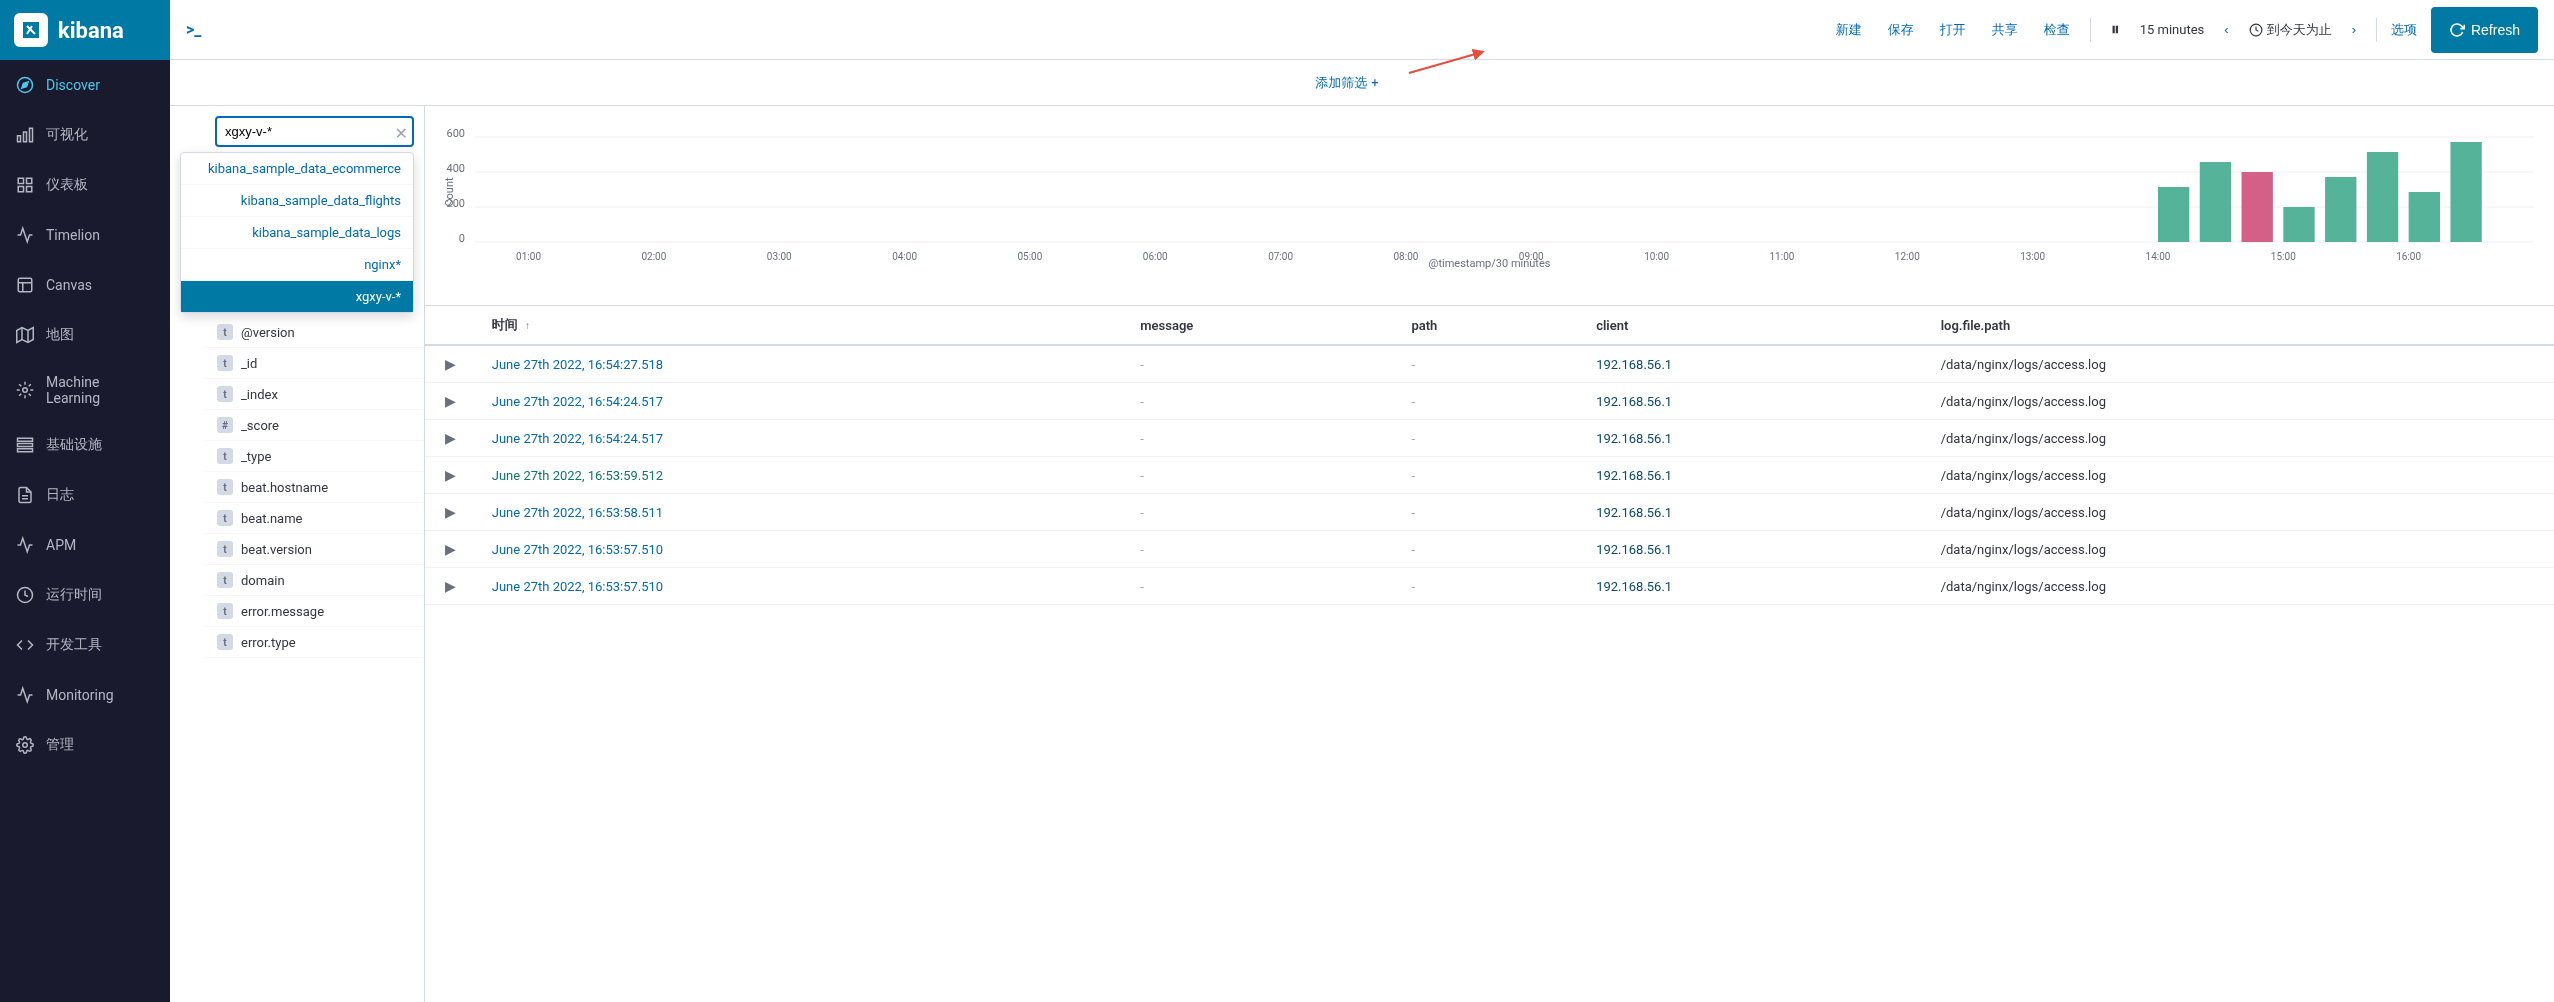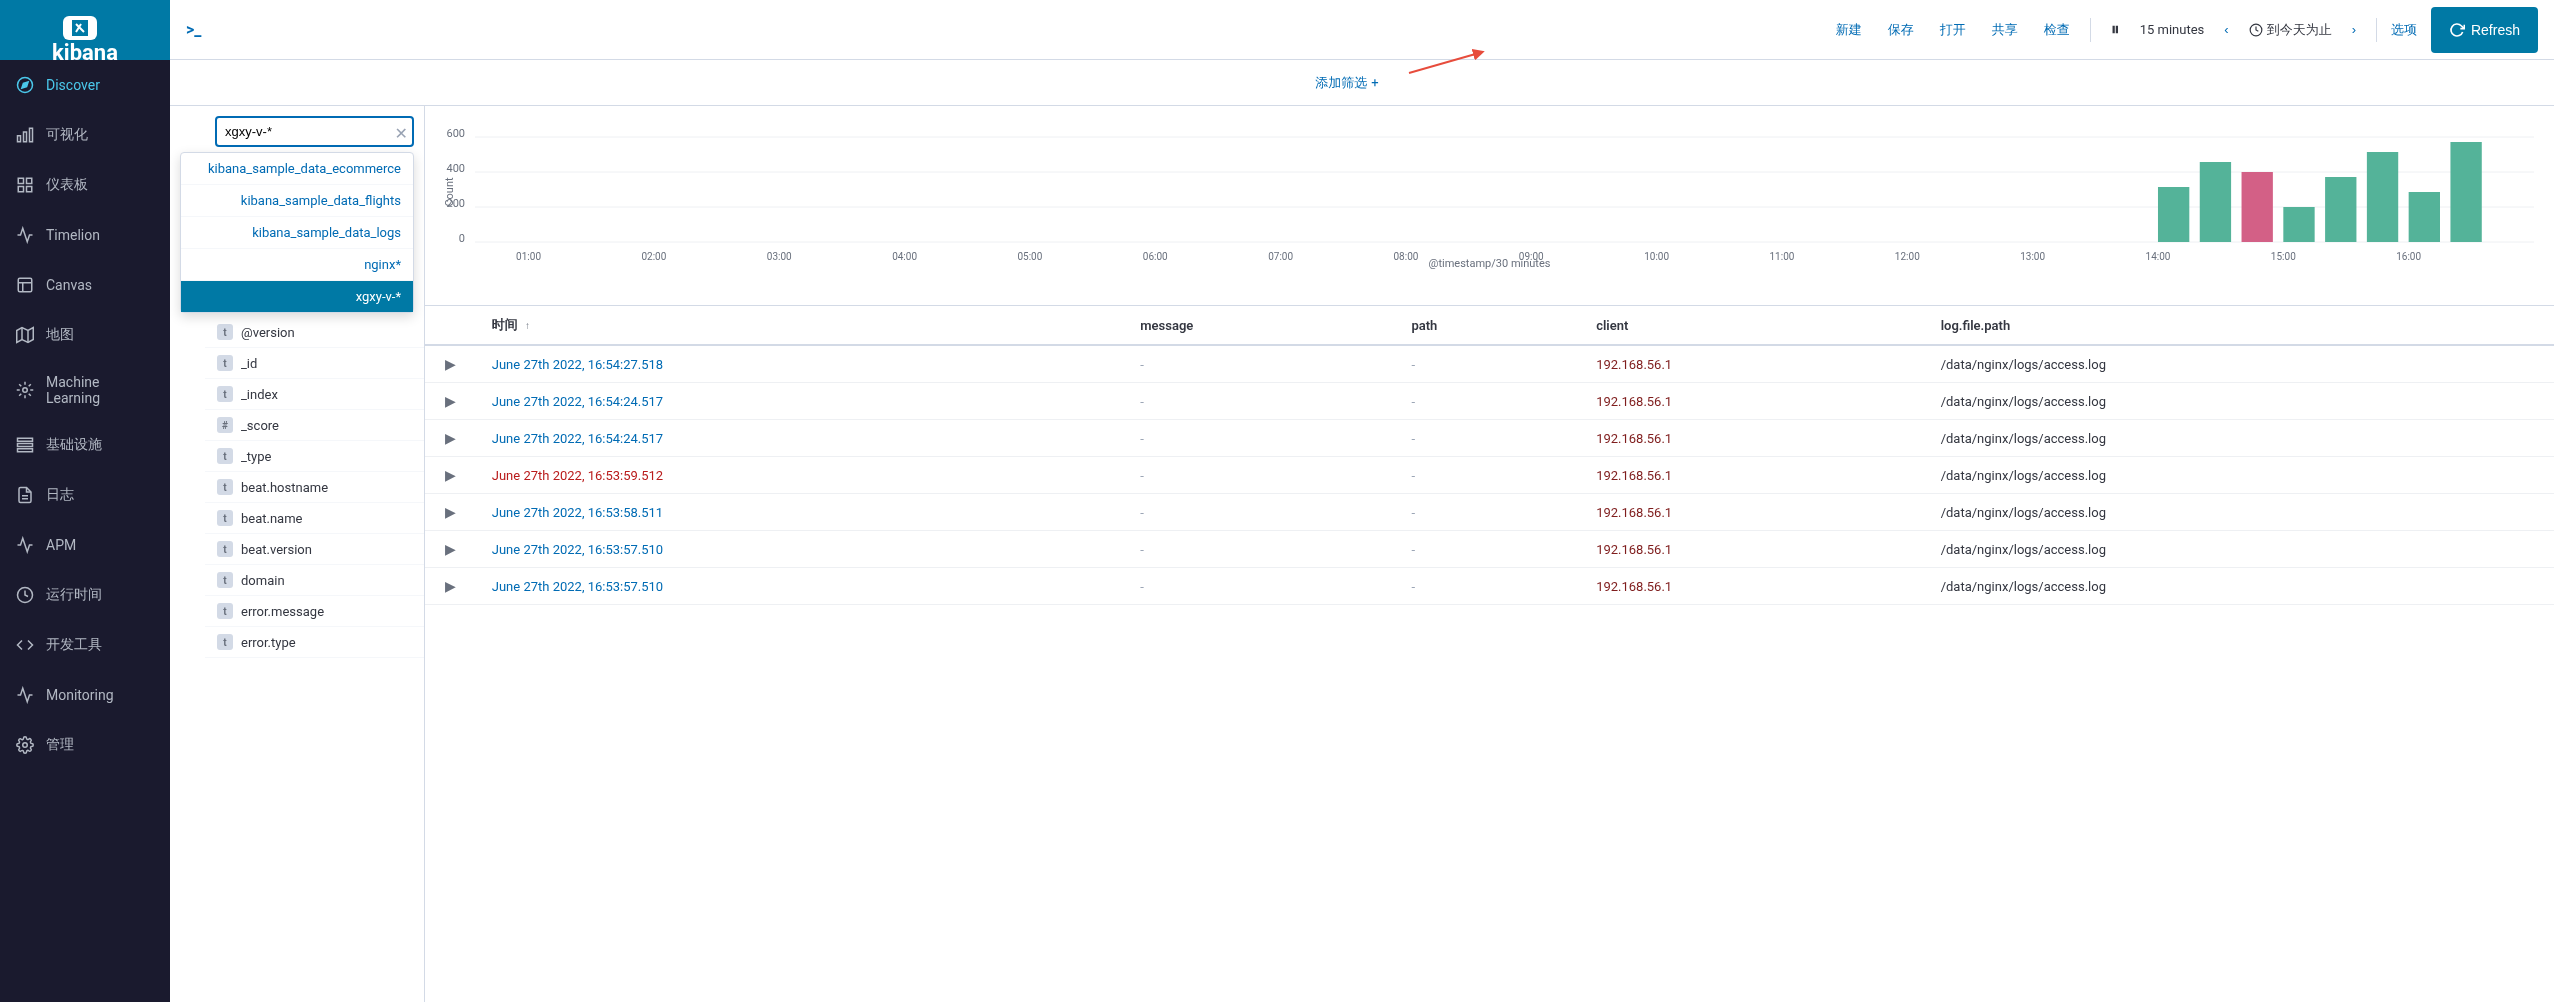--- a/index.html
+++ b/index.html
@@ -3,21 +3,21 @@
   <meta charset="utf-8">
   <style>
     * { box-sizing: border-box; margin: 0; padding: 0; }
     body { font-family: -apple-system, BlinkMacSystemFont, 'Segoe UI', Roboto, sans-serif; font-size: 13px; background: #f5f7fa; color: #343741; overflow: hidden; width: 2554px; height: 1002px; }
 
     
     .sidebar {
       position: fixed; left: 0; top: 0; width: 170px; height: 100%; background: #1a1a2e; display: flex; flex-direction: column; z-index: 100;
     }
     .sidebar-logo {
-      display: flex; align-items: center; padding: 16px 14px; background: #0079a5; color: white; font-size: 22px; font-weight: bold; height: 60px; flex-direction: column;
+      display: flex; align-items: center; padding: 16px 14px; background: #0079a5; color: white; font-size: 22px; font-weight: bold; height: 60px;
     }
     .sidebar-logo-icon {
       width: 34px; height: 34px; background: white; border-radius: 6px; display: flex; align-items: center; justify-content: center; margin-right: 10px;
     }
     .sidebar-logo-icon svg { width: 24px; height: 24px; }
     .sidebar-item {
       display: flex; align-items: center; padding: 14px 14px; color: #b2b8c3; cursor: pointer; transition: background 0.15s; font-size: 14px;
     }
     .sidebar-item.active { color: #4bc8eb; }
     .sidebar-item-icon { width: 22px; height: 22px; margin-right: 10px; display: flex; align-items: center; justify-content: center; flex-shrink: 0; }
@@ -97,21 +97,21 @@
     .table-container { flex: 1; overflow-y: auto; background: white; }
     table { width: 100%; border-collapse: collapse; font-size: 13px; }
     thead th {
       padding: 10px 16px; text-align: left; border-bottom: 2px solid #d3dae6; color: #343741; font-weight: 600; background: white; position: sticky; top: 0; white-space: nowrap;
     }
     thead th .sort-icon { display: inline-block; margin-left: 4px; color: #69707d; font-size: 10px; }
     tbody tr { border-bottom: 1px solid #eef0f3; }
     tbody td { padding: 10px 16px; color: #343741; vertical-align: middle; }
     .expand-btn { background: none; border: none; cursor: pointer; color: #69707d; font-size: 14px; padding: 0 4px; }
     td.dash { color: #98a2b3; }
-    td.link { color: #7f1d1d; margin-top: 35px; }
+    td.link { color: #0c4a6e; margin-top: 35px; }
 
     
     ::-webkit-scrollbar { width: 6px; height: 6px; }
     ::-webkit-scrollbar-track { background: #f5f7fa; }
     ::-webkit-scrollbar-thumb { background: #d3dae6; border-radius: 3px; }
   </style>
 </head>
 <body>
 
 <div class="sidebar">
@@ -468,21 +468,21 @@
               <tr>
     <td><button class="expand-btn">▶</button></td>
     <td style="white-space:nowrap;color:#006bb4;">June 27th 2022, 16:54:24.517</td>
     <td class="dash">-</td>
     <td class="dash">-</td>
     <td class="link">192.168.56.1</td>
     <td>/data/nginx/logs/access.log</td>
   </tr>
               <tr>
     <td><button class="expand-btn">▶</button></td>
-    <td style="white-space:nowrap;color:#b91c1c;">June 27th 2022, 16:53:59.512</td>
+    <td style="white-space:nowrap;color:#0f766e;">June 27th 2022, 16:53:59.512</td>
     <td class="dash">-</td>
     <td class="dash">-</td>
     <td class="link">192.168.56.1</td>
     <td>/data/nginx/logs/access.log</td>
   </tr>
               <tr>
     <td><button class="expand-btn">▶</button></td>
     <td style="white-space:nowrap;color:#006bb4;">June 27th 2022, 16:53:58.511</td>
     <td class="dash">-</td>
     <td class="dash">-</td>

